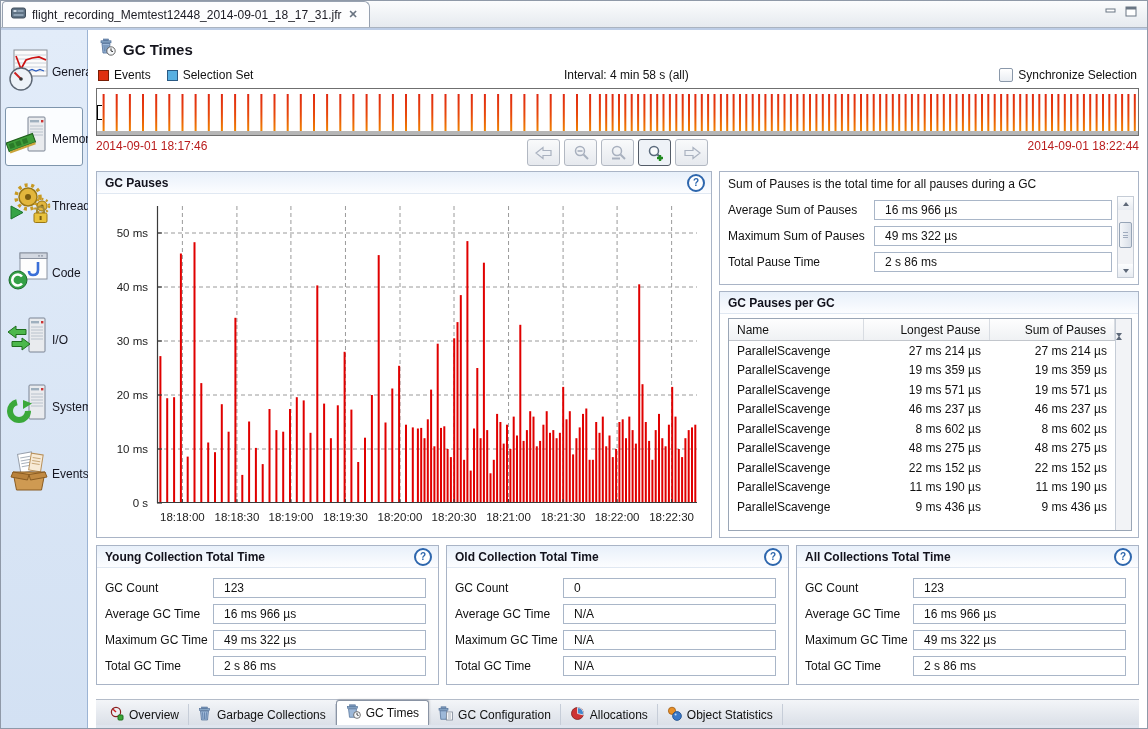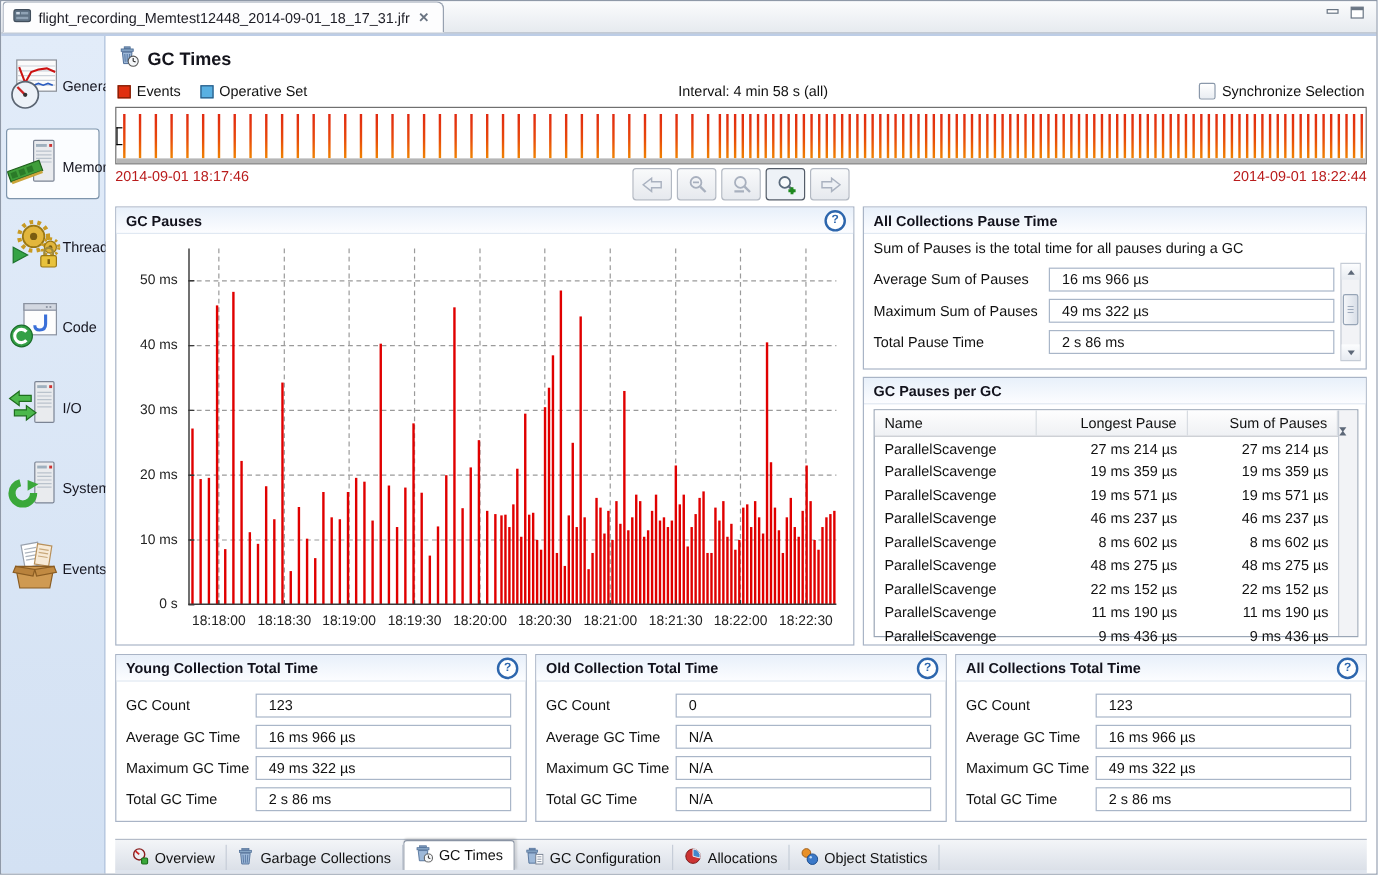--- a/index.html
+++ b/index.html
@@ -273,21 +273,21 @@
       </div>
 
       <div class="legend-row">
         <div class="legend-left">
           <span class="legend-item">
             <span class="swatch red"></span>
             <span>Events</span>
           </span>
           <span class="legend-item">
             <span class="swatch blue"></span>
-            <span>Operative Set</span>
+            <span>Selection Set</span>
           </span>
         </div>
         <span class="interval">Interval: 4 min 58 s (all)</span>
         <span class="sync">
           <span class="checkbox"></span>
           <span>Synchronize Selection</span>
         </span>
       </div>
 
       <div class="timeline-strip">
@@ -652,23 +652,20 @@
                 <span class="xlab" style="left: 406.08px; top: 305px;">18:21:30</span>
                 <span class="xlab" style="left: 460.08px; top: 305px;">18:22:00</span>
                 <span class="xlab" style="left: 514.62px; top: 305px;">18:22:30</span>
               </div>
           </div>
         </div>
 
         <div class="right-col">
 
           <div class="section pause-panel">
-            <div class="section-header">
-              <span>All Collections Pause Time</span>
-            </div>
             <div class="pause-body">
               <div class="pause-subtitle">Sum of Pauses is the total time for all pauses during a GC</div>
               <div>
                   <div class="frow">
                     <span class="flabel">Average Sum of Pauses</span>
                     <span class="ffield">16 ms 966 µs</span>
                   </div>
                   <div class="frow">
                     <span class="flabel">Maximum Sum of Pauses</span>
                     <span class="ffield">49 ms 322 µs</span>

